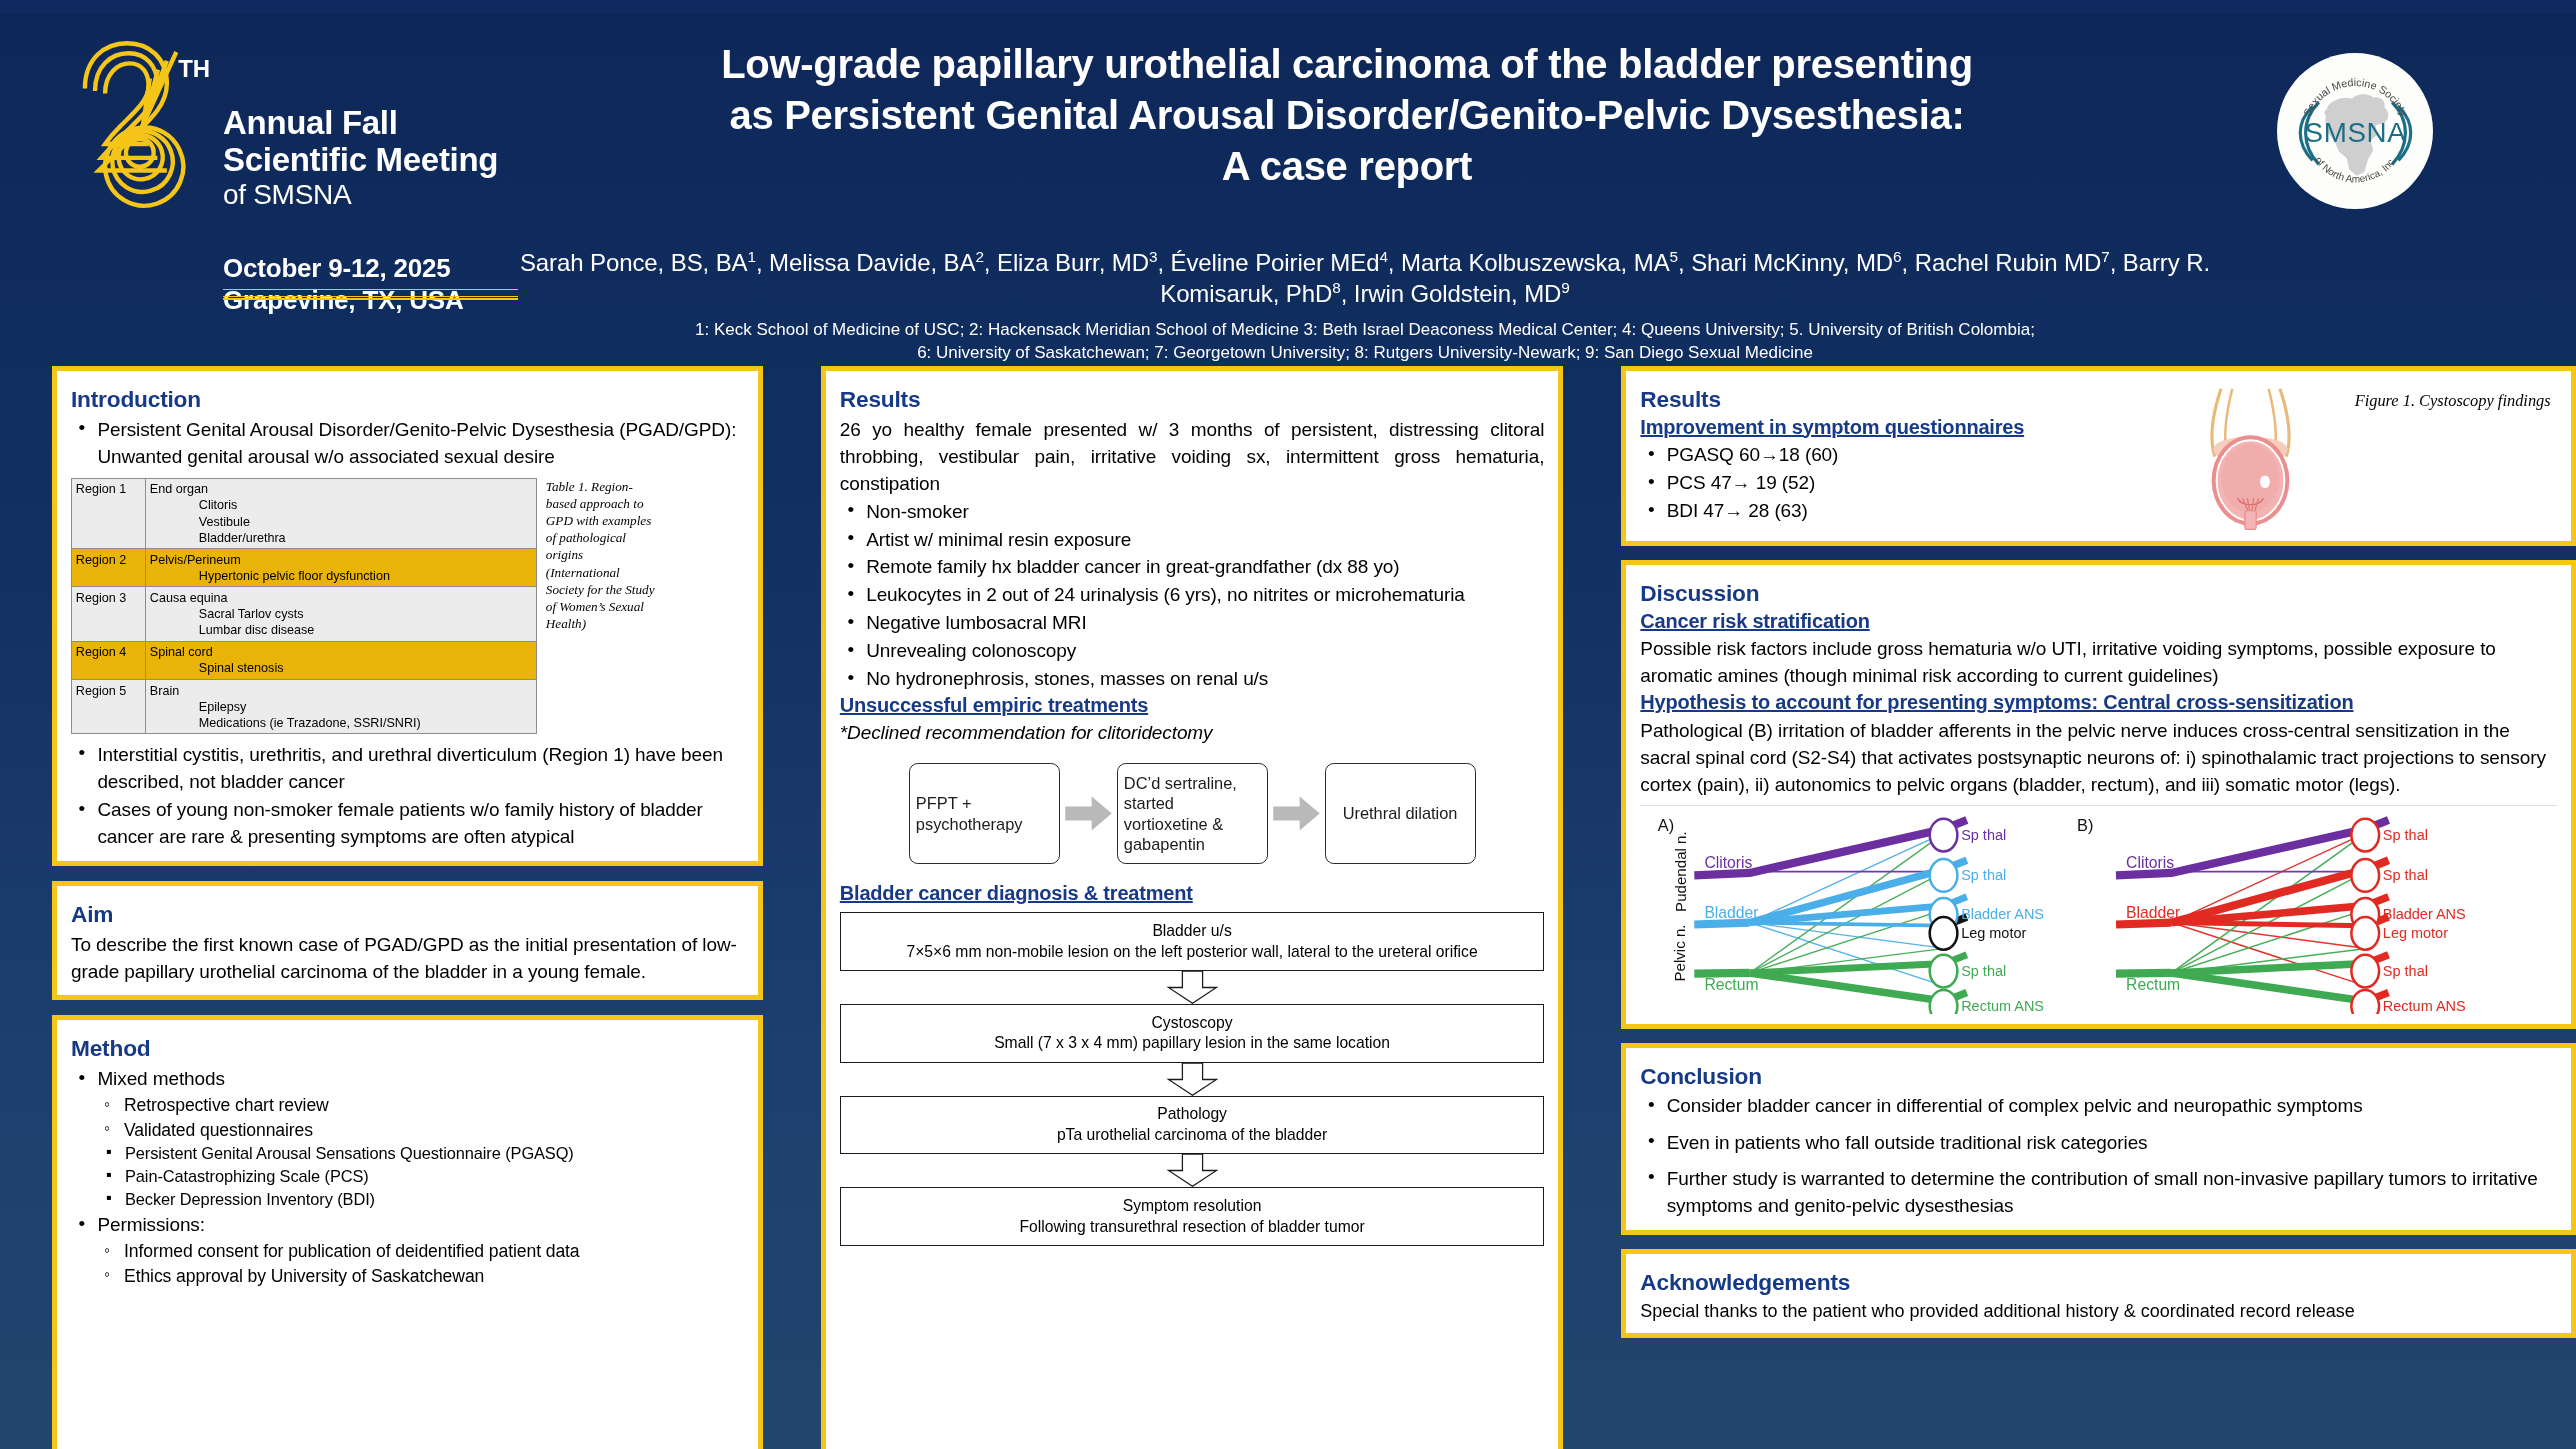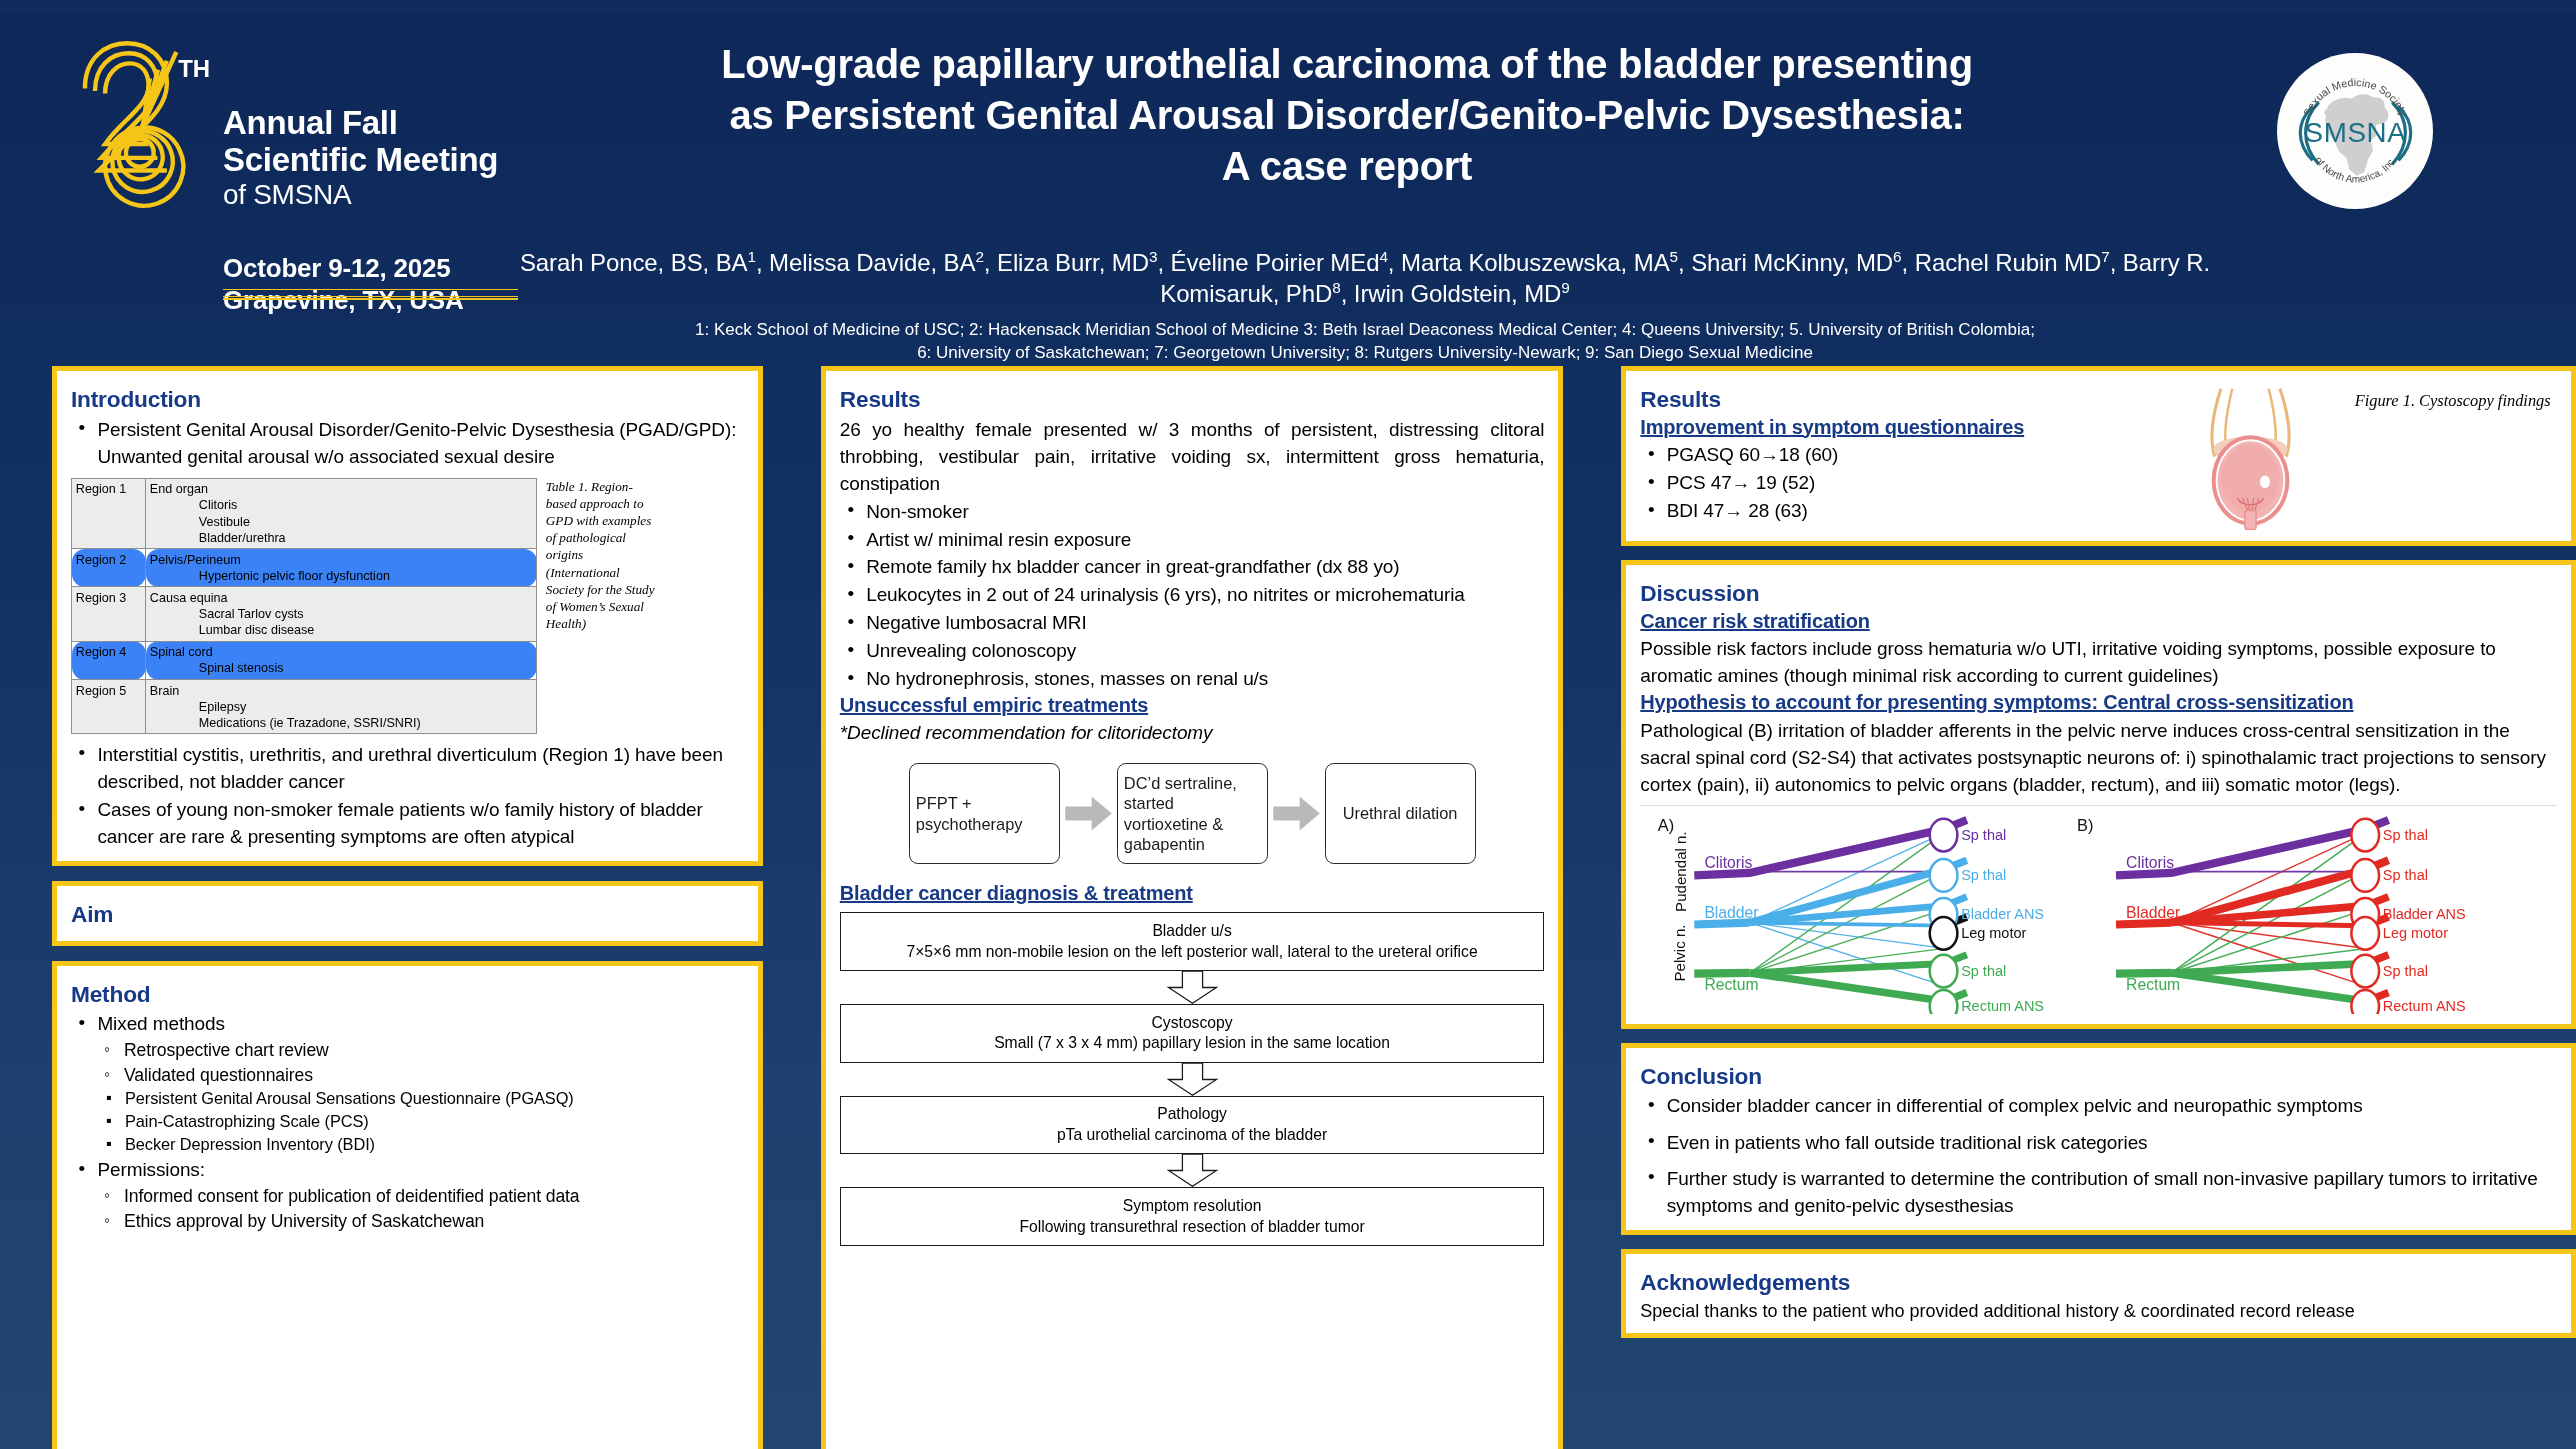--- a/index.html
+++ b/index.html
@@ -131,21 +131,21 @@
 
   
   .intro-row { display: flex; align-items: flex-start; gap: 8.8px; margin: 7.6px 0 6.3px 0; }
   table.regiontbl {
     border-collapse: collapse; width: 466px;
     font-size: 12.6px; line-height: 1.28;
   }
   table.regiontbl td {
     border: 0.6px solid #8d8d8d; padding: 2.5px 3.8px; vertical-align: top;
   }
-  table.regiontbl tr.shade td { background: #3b82f6; border-radius: 13px; }
+  table.regiontbl tr.shade td { background: #eab308; }
   table.regiontbl tr.light td { background: #ececec; }
   td.rcol { width: 74px; white-space: nowrap; }
   .indent1 { padding-left: 49px; display:block; }
   .tbl-caption {
     width: 113px; font-family: "Liberation Serif", serif; font-style: italic;
     font-size: 13.2px; line-height: 1.30;
   }
 
   
   .flow-row { display: flex; align-items: center; justify-content: center; gap: 0; margin-top: 16.4px; }
@@ -315,20 +315,21 @@
         </div>
 
         <ul class="b1">
           <li>Interstitial cystitis, urethritis, and urethral diverticulum (Region 1) have been described, not bladder cancer</li>
           <li>Cases of young non-smoker female patients w/o family history of bladder cancer are rare &amp; presenting symptoms are often atypical</li>
         </ul>
       </div>
 
       <div class="panel">
         <div class="sec-head">Aim</div>
+        <div class="body-txt"> To describe the first known case of PGAD/GPD as the initial presentation of low-grade papillary urothelial carcinoma of the bladder in a young female.</div>
       </div>
 
       <div class="panel tall">
         <div class="sec-head">Method</div>
         <ul class="b1">
           <li>Mixed methods</li>
         </ul>
         <ul class="b2">
           <li>Retrospective chart review</li>
           <li>Validated questionnaires</li>

